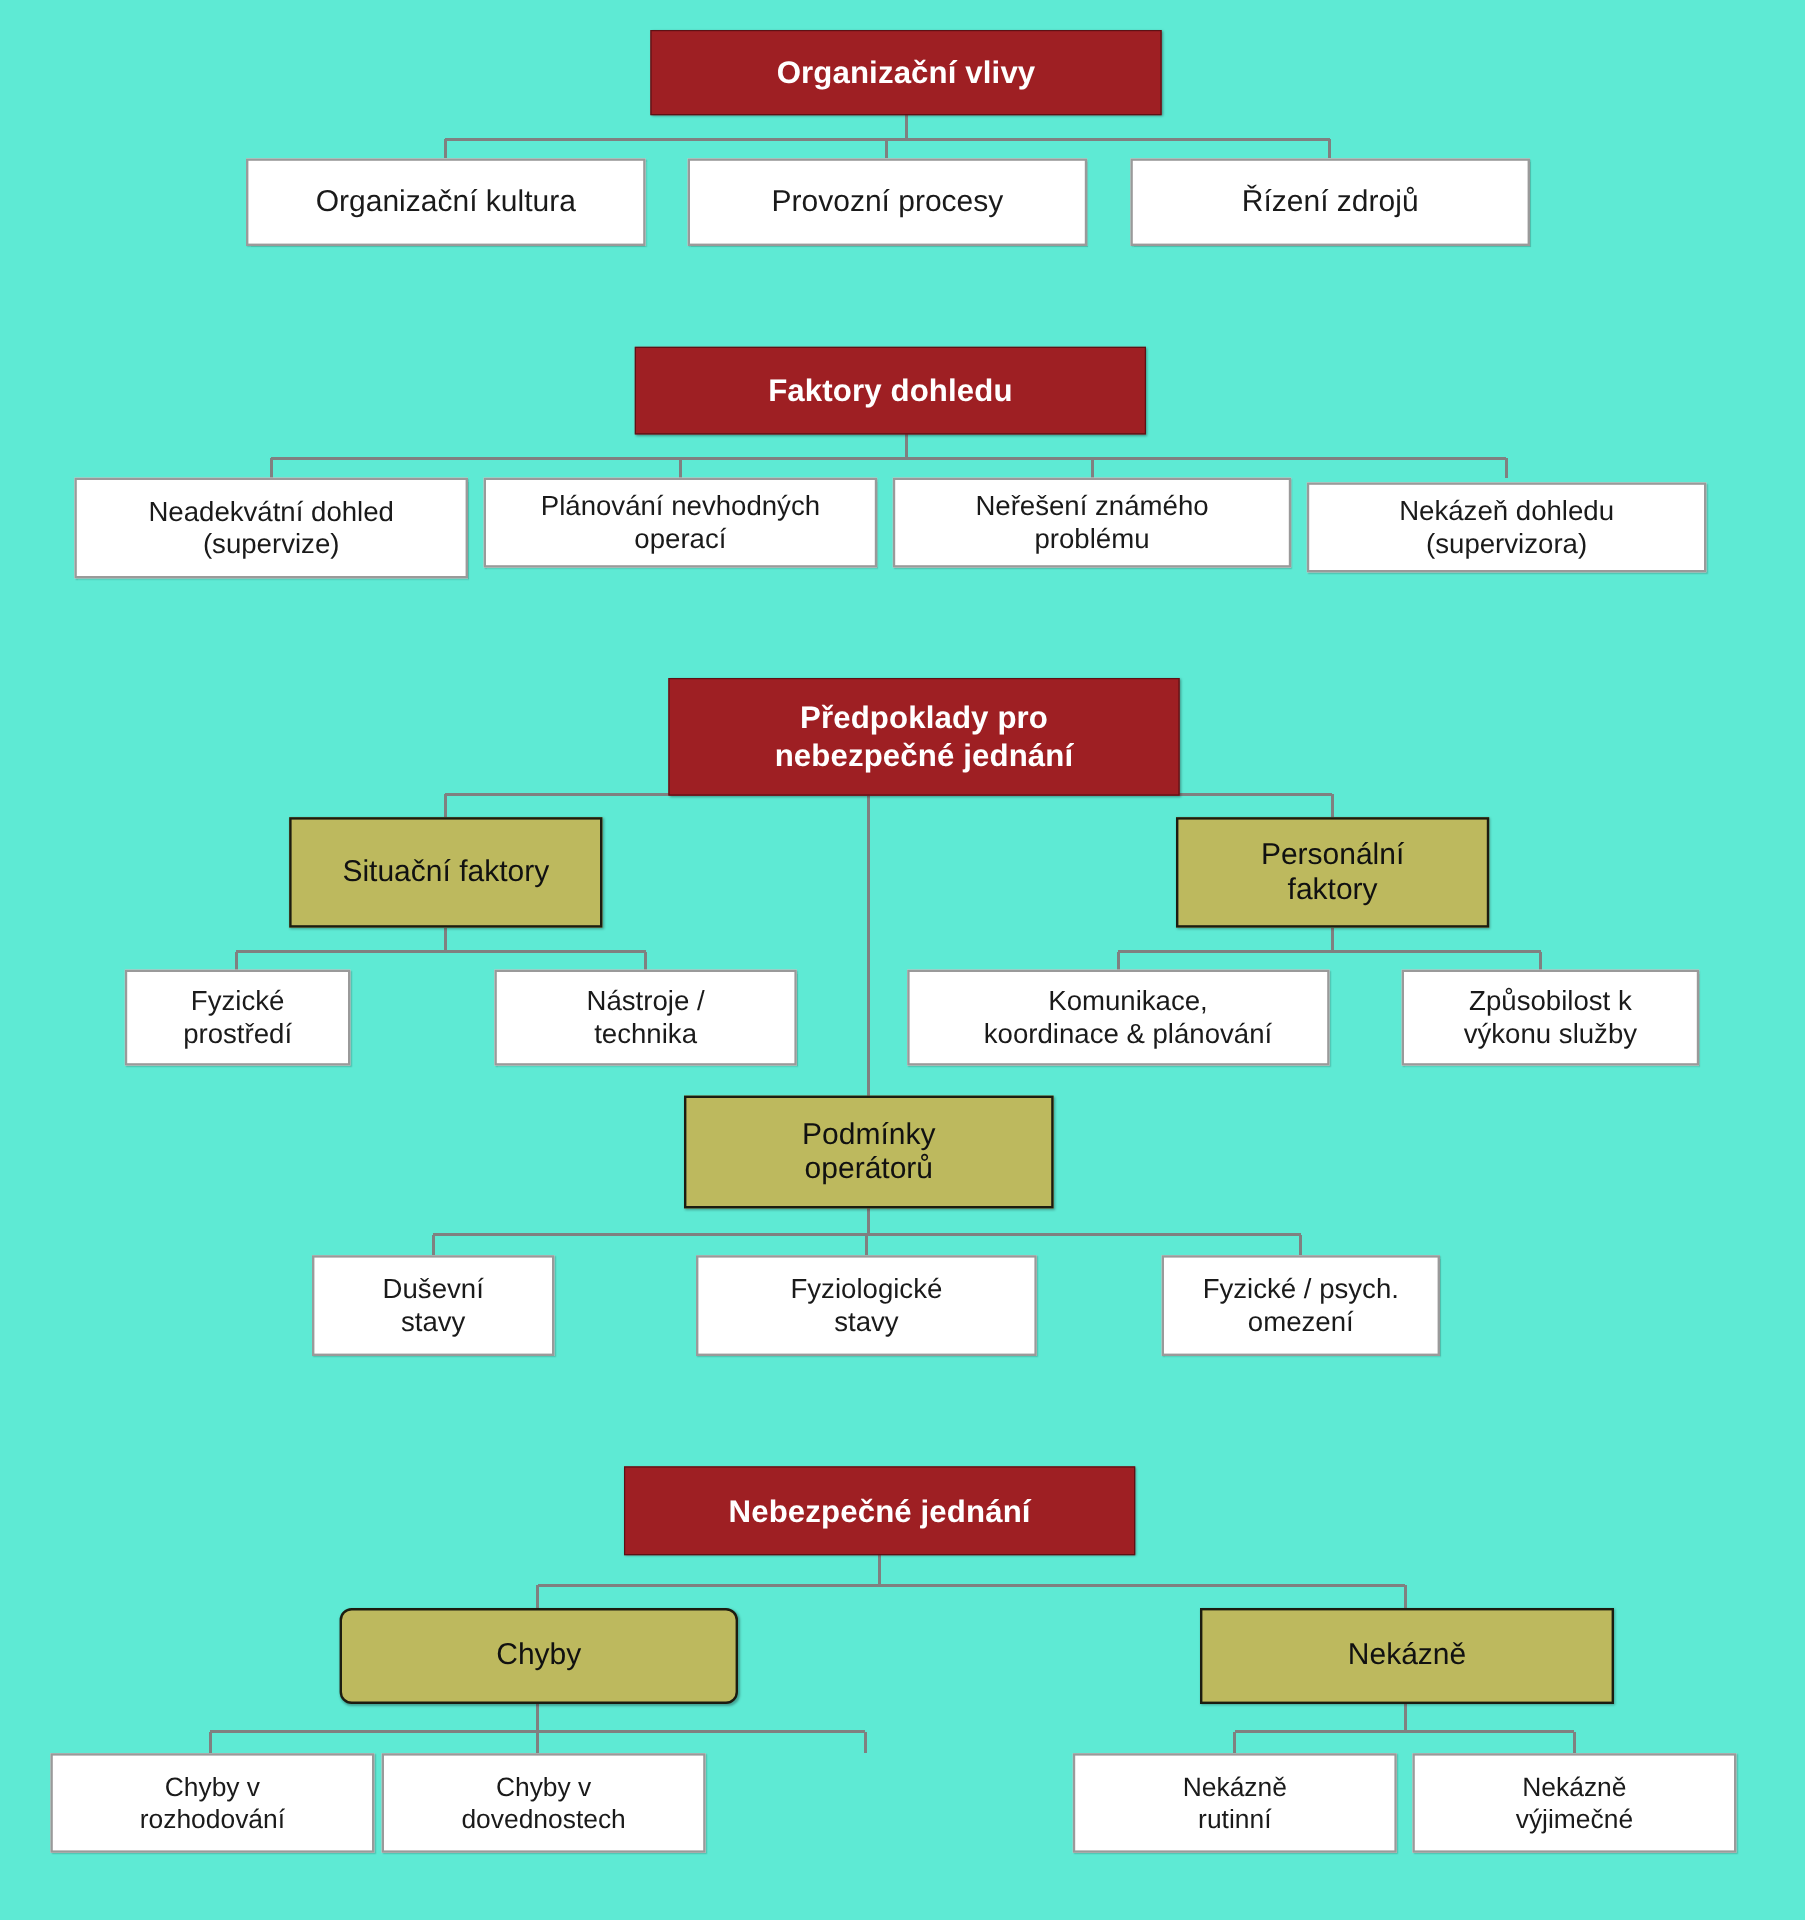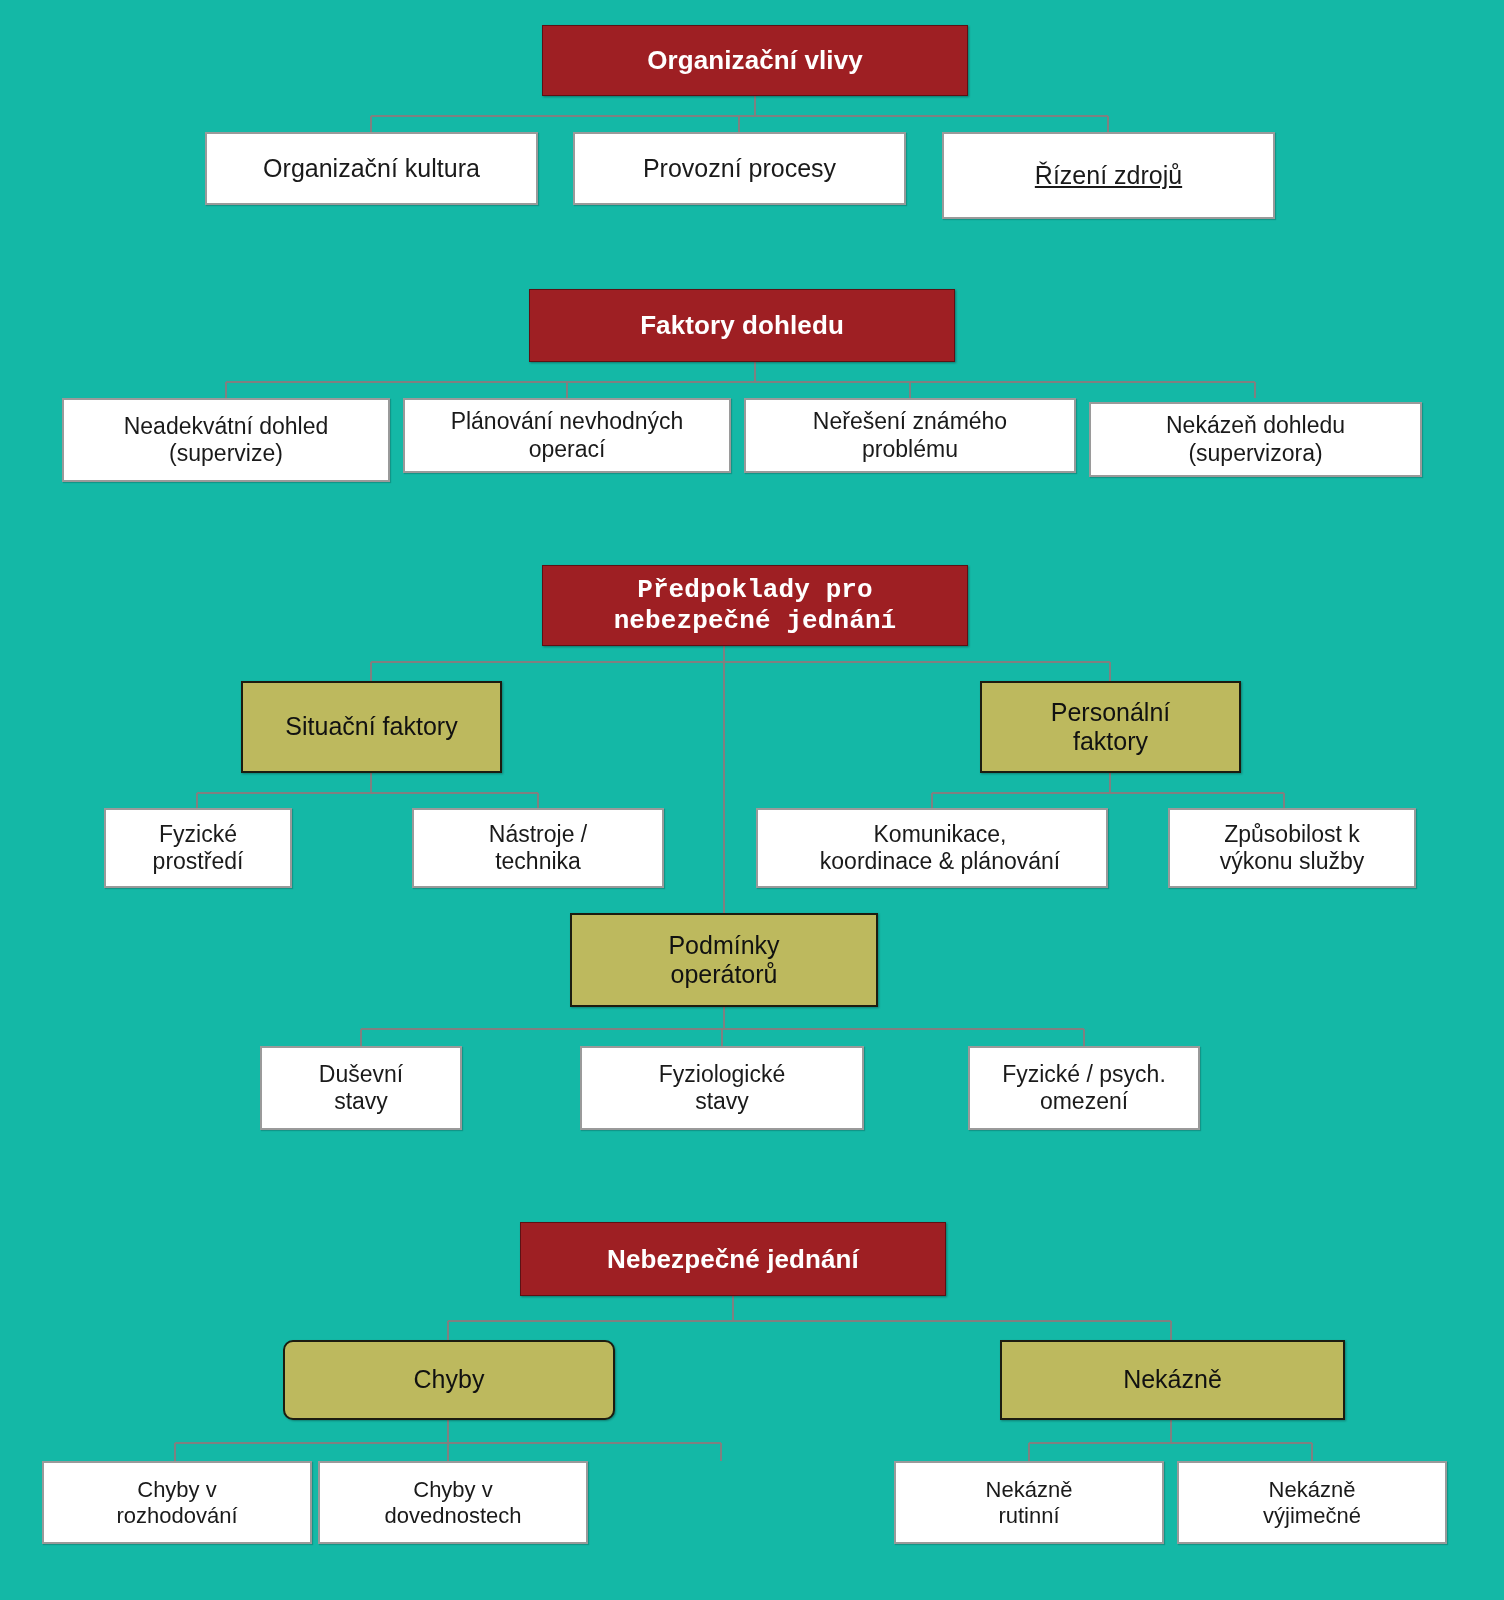--- a/index.html
+++ b/index.html
@@ -5,21 +5,21 @@
 <style>
   html,body{margin:0;padding:0;background:#ffffff;}
   body{
     font-family:"Liberation Sans","DejaVu Sans",sans-serif;
     -webkit-font-smoothing:antialiased;
   }
   #canvas{
     position:relative;
     width:1504px;
     height:1600px;
-    background:#14b8a6;
+    background:#5eead4;
     overflow:hidden;
   }
   svg.connectors{
     position:absolute;
     left:0; top:0;
     width:1504px; height:1600px;
     pointer-events:none;
   }
   .node{
     position:absolute;
@@ -130,21 +130,21 @@
   <div class="node lvl-main" style="left:542px;top:25px;width:426px;height:71px;">
     <span class="lbl">Organizační vlivy</span>
   </div>
 
   <div class="node lvl-leaf" style="left:205px;top:132px;width:333px;height:73px;">
     <span class="lbl">Organizační kultura</span>
   </div>
   <div class="node lvl-leaf" style="left:573px;top:132px;width:333px;height:73px;">
     <span class="lbl">Provozní procesy</span>
   </div>
-  <div class="node lvl-leaf" style="left:942px;top:132px;width:333px;height:87px;text-decoration:underline;">
+  <div class="node lvl-leaf" style="left:942px;top:132px;width:333px;height:73px;">
     <span class="lbl">Řízení zdrojů</span>
   </div>
 
   <div class="node lvl-main" style="left:529px;top:289px;width:426px;height:73px;">
     <span class="lbl">Faktory dohledu</span>
   </div>
 
   <div class="node lvl-leaf fs-sm" style="left:62px;top:398px;width:328px;height:84px;">
     <span class="lbl">Neadekvátní dohled
 (supervize)</span>
@@ -155,21 +155,21 @@
   </div>
   <div class="node lvl-leaf fs-sm" style="left:744px;top:398px;width:332px;height:75px;">
     <span class="lbl">Neřešení známého
 problému</span>
   </div>
   <div class="node lvl-leaf fs-sm" style="left:1089px;top:402px;width:333px;height:75px;">
     <span class="lbl">Nekázeň dohledu
 (supervizora)</span>
   </div>
 
-  <div class="node lvl-main" style="left:542px;top:565px;width:426px;height:81px;font-family:Liberation Mono, monospace;">
+  <div class="node lvl-main" style="left:557px;top:565px;width:426px;height:98px;">
     <span class="lbl">Předpoklady pro
 nebezpečné jednání</span>
   </div>
 
   <div class="node lvl-mid" style="left:241px;top:681px;width:261px;height:92px;">
     <span class="lbl">Situační faktory</span>
   </div>
   <div class="node lvl-mid" style="left:980px;top:681px;width:261px;height:92px;">
     <span class="lbl">Personální
 faktory</span>

